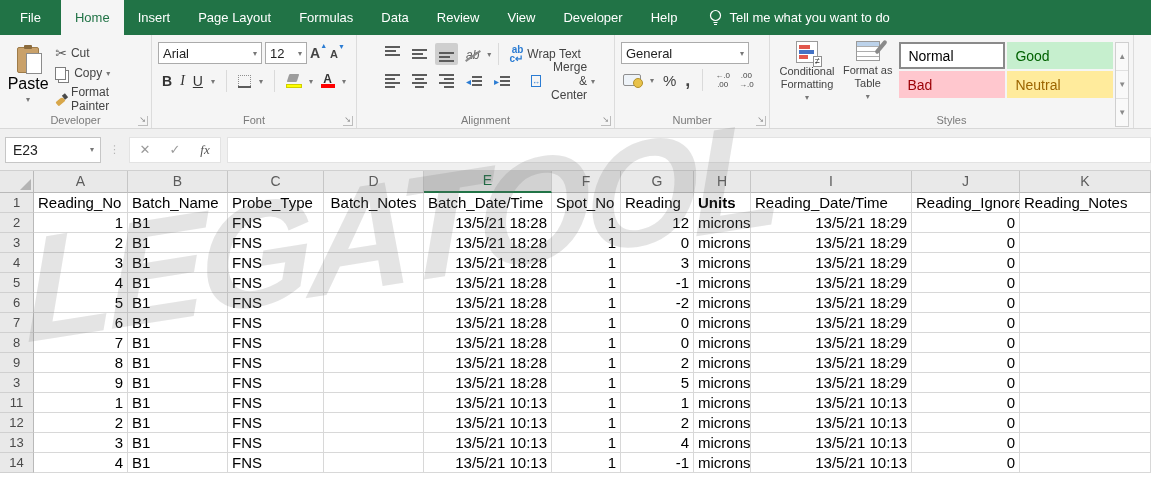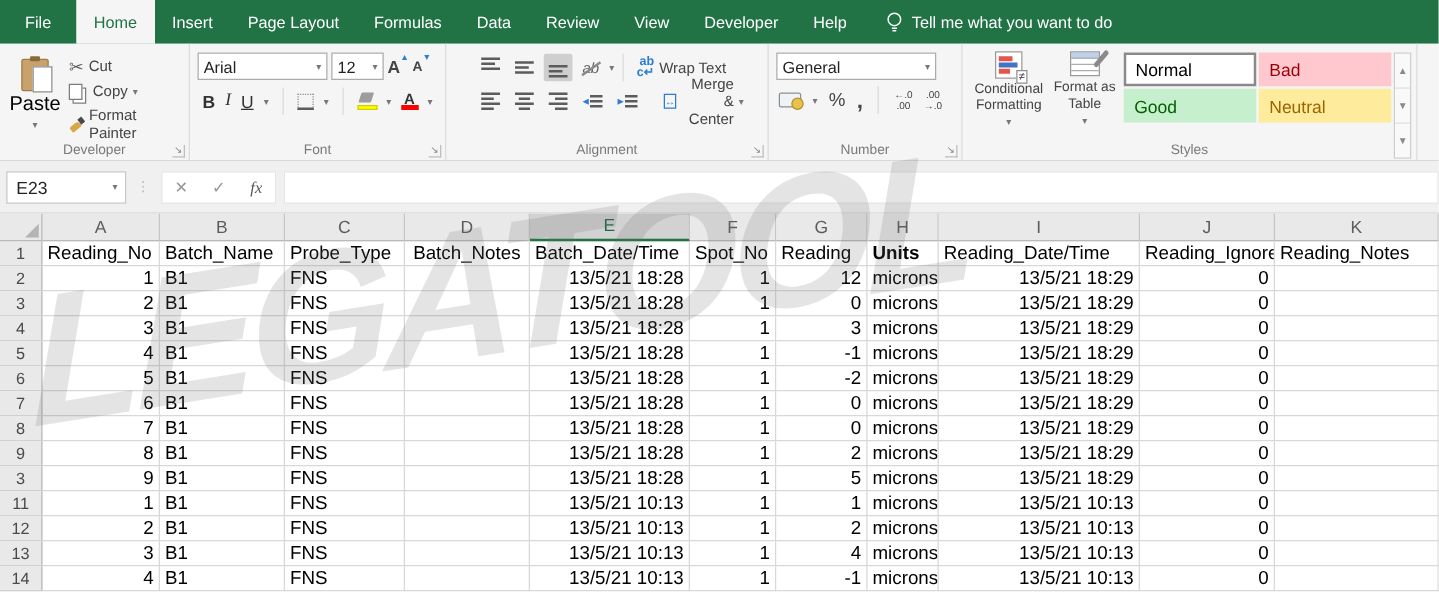--- a/index.html
+++ b/index.html
@@ -322,22 +322,22 @@
         <span>Conditional Formatting</span>
         <span class="drop">▾</span>
       </div>
       <div class="two-line-btn" style="width:62px">
         <span class="ic-fat"></span>
         <span>Format as Table</span>
         <span class="drop">▾</span>
       </div>
       <div class="gallery">
           <div class="gstyle selected" style="background: rgb(255, 255, 255); color: rgb(0, 0, 0);">Normal</div>
+          <div class="gstyle" style="background: rgb(198, 239, 206); color: rgb(0, 97, 0);">Good</div>
           <div class="gstyle" style="background: rgb(255, 199, 206); color: rgb(156, 0, 6);">Bad</div>
-          <div class="gstyle" style="background: rgb(198, 239, 206); color: rgb(0, 97, 0);">Good</div>
           <div class="gstyle" style="background: rgb(255, 235, 156); color: rgb(156, 101, 0);">Neutral</div>
         </div>
       <div class="gal-scroll">
         <span>▲</span>
         <span>▼</span>
         <span class="more-ic">▼</span>
       </div>
       <div class="rgroup-label">Styles</div>
     </div>
 

